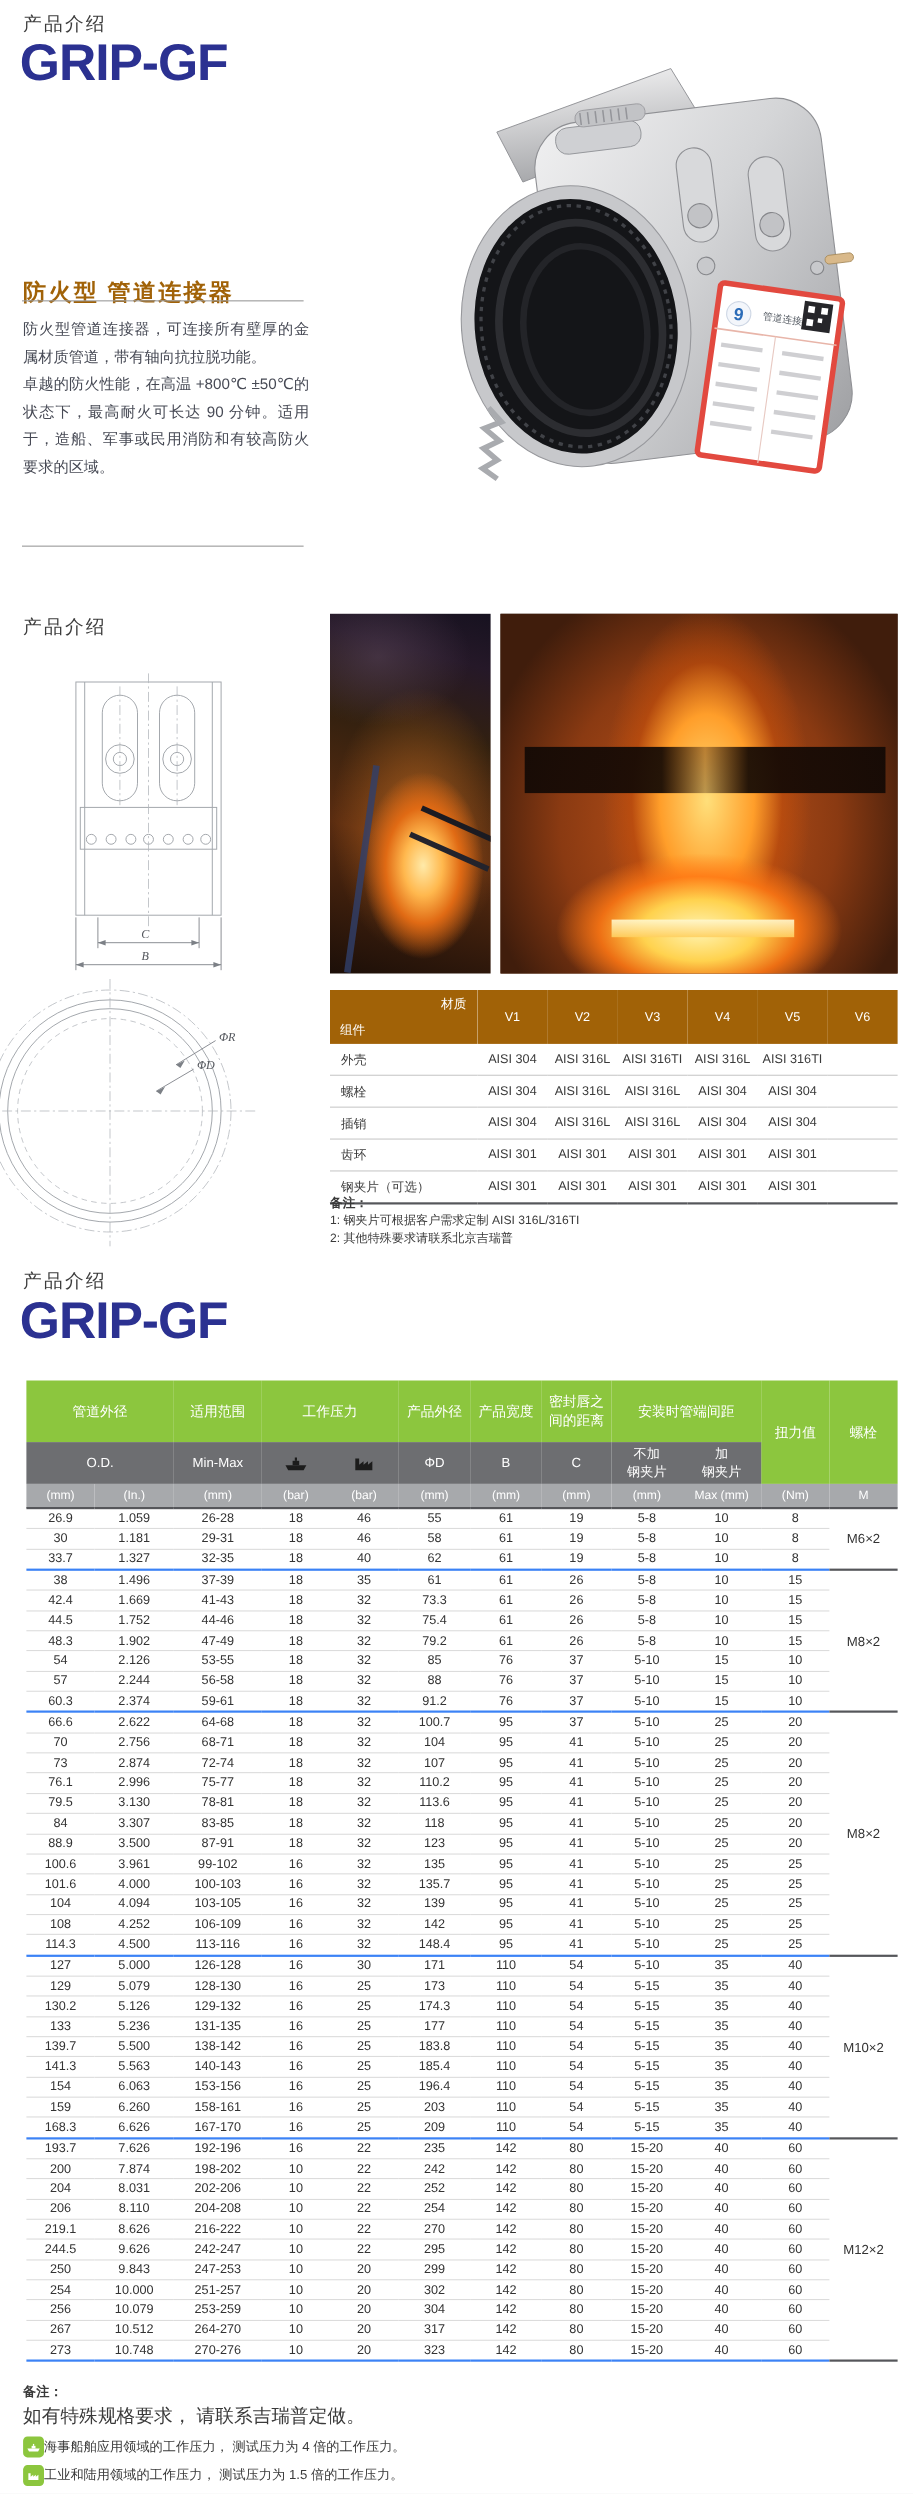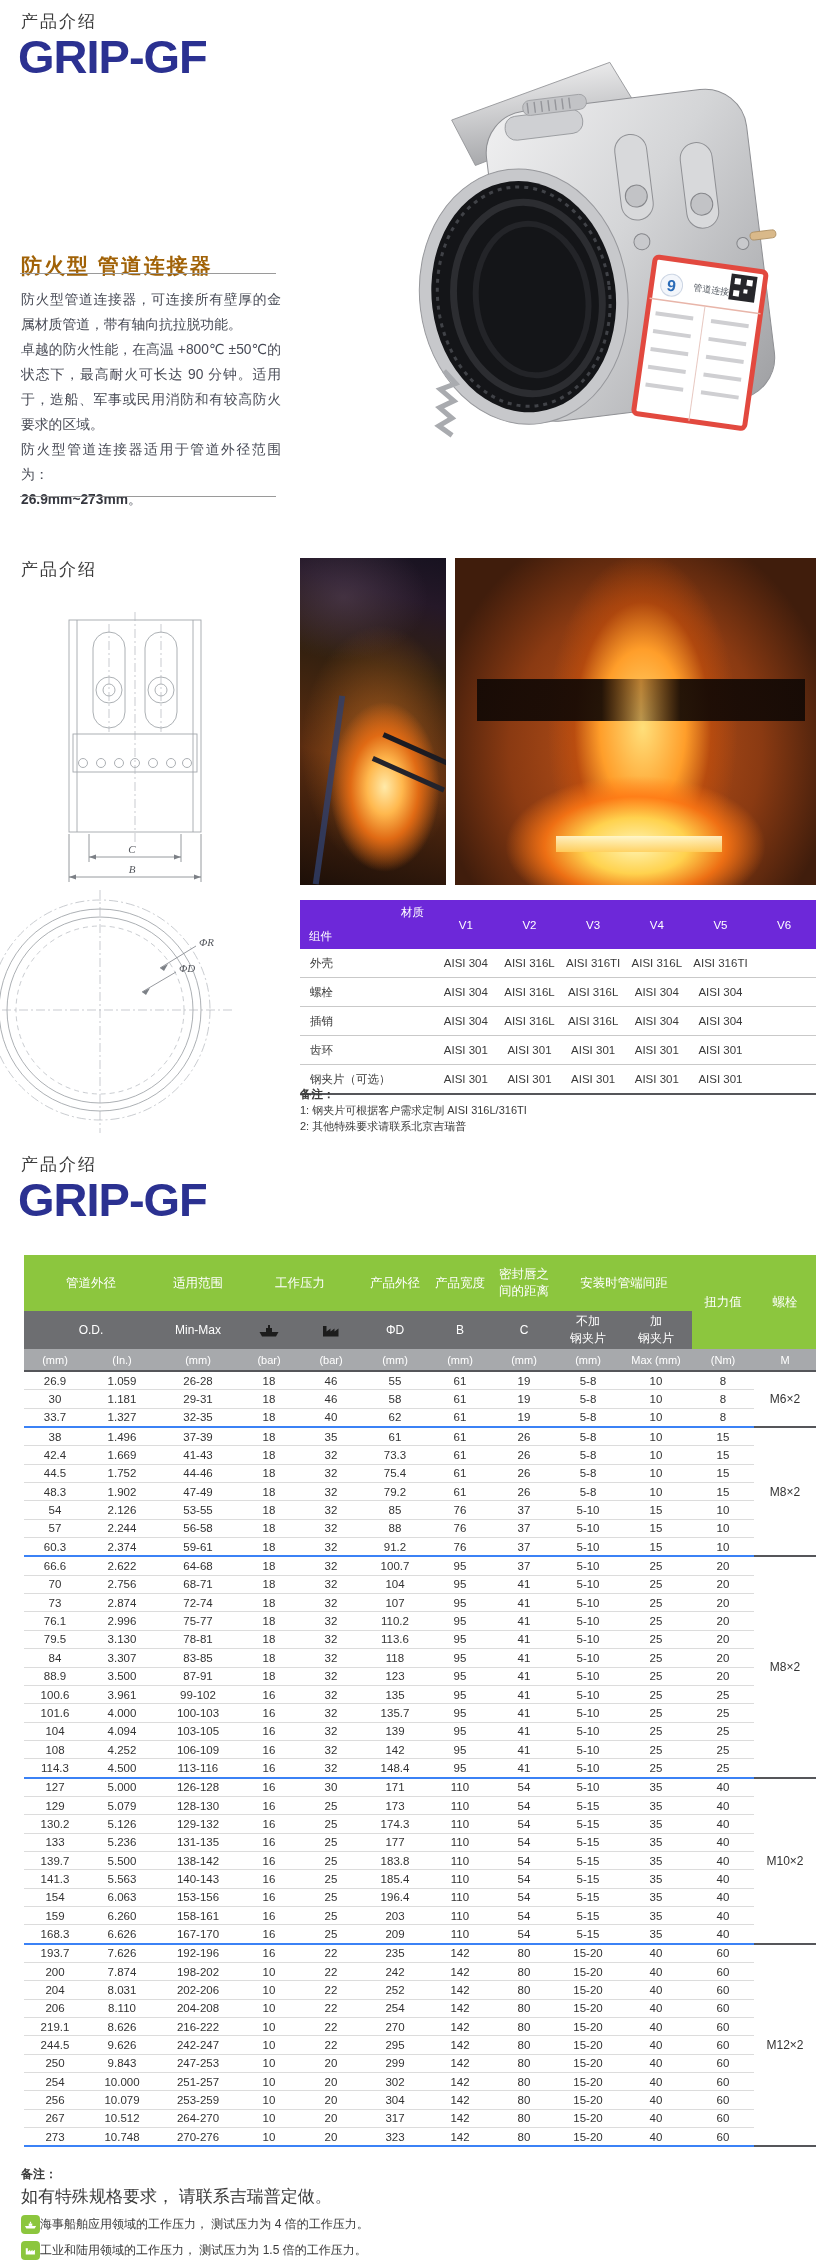--- a/index.html
+++ b/index.html
@@ -54,21 +54,21 @@
       radial-gradient(ellipse 230px 260px at 50% 58%, #c4561a 0%, #8a3a12 55%, #401d0c 88%),
       linear-gradient(180deg,#2a1508,#54290f);}
   .fire2::before{content:"";position:absolute;left:6%;right:3%;top:37%;height:13%;
       background:linear-gradient(90deg,rgba(18,9,5,.92) 38%,rgba(60,25,8,.35) 50%,rgba(18,9,5,.92) 62%);}
   .fire2::after{content:"";position:absolute;left:28%;width:46%;bottom:10%;height:16px;
       background:linear-gradient(#fff8d0,#ffcf5e);opacity:.9;}
 
   
   .material-table{position:absolute;left:300px;top:900px;width:516px;border-collapse:collapse;
       table-layout:fixed;font-size:11.5px;color:#3a3a3a;}
-  .material-table th{background:#6d28d9;color:#fff;font-weight:normal;font-size:11.5px;height:47px;}
+  .material-table th{background:#a16207;color:#fff;font-weight:normal;font-size:11.5px;height:47px;}
   .mt-corner{position:relative;background:
       linear-gradient(to bottom right, rgba(0,0,0,0) calc(50% - 0.8px), rgba(255,255,255,.85) calc(50% - 0.8px),
       rgba(255,255,255,.85) calc(50% + 0.8px), rgba(0,0,0,0) calc(50% + 0.8px)) #8cc63e;}
   .mt-corner .ct{position:absolute;top:5px;right:10px;}
   .mt-corner .cb{position:absolute;bottom:5px;left:9px;}
   .material-table td{border-bottom:1px solid #c9c9c9;text-align:center;height:24px;padding:2px 0;}
   .material-table td.mt-label{text-align:left;padding-left:10px;}
   .material-table tr:last-child td{border-bottom:2px solid #55565a;}
   .mat-notes{position:absolute;left:300px;top:1086px;font-size:11px;color:#3a3a3a;line-height:16px;}
   .mat-notes .nt{font-weight:bold;font-size:11.5px;}
@@ -166,23 +166,20 @@
       </g>
     </svg>
   </div>
 
   <div class="s1-subtitle">防火型 管道连接器</div>
   <div class="rule rule1"></div>
 
   <div class="s1-text">
     <p>防火型管道连接器，可连接所有壁厚的金属材质管道，带有轴向抗拉脱功能。</p>
     <p>卓越的防火性能，在高温 +800℃ ±50℃的状态下，最高耐火可长达 90 分钟。适用于，造船、军事或民用消防和有较高防火要求的区域。</p>
-    <p class="range-line"><span>防火型管道连接器适用于管道外径范围为：</span><br>
-      <b>26.9mm~273mm</b><span>。</span>
-    </p>
   </div>
   <div class="rule rule2"></div>
 
   <div class="eyebrow s2-eyebrow">产品介绍</div>
 
   <svg class="drawing1" viewBox="0 0 158 282">
     <rect class="draw-stroke" x="13" y="8" width="132" height="212"></rect>
     <line class="draw-stroke" x1="21" y1="8" x2="21" y2="220"></line>
     <line class="draw-stroke" x1="137" y1="8" x2="137" y2="220"></line>
     <rect class="draw-stroke" x="37" y="20" width="32" height="96" rx="16"></rect>

